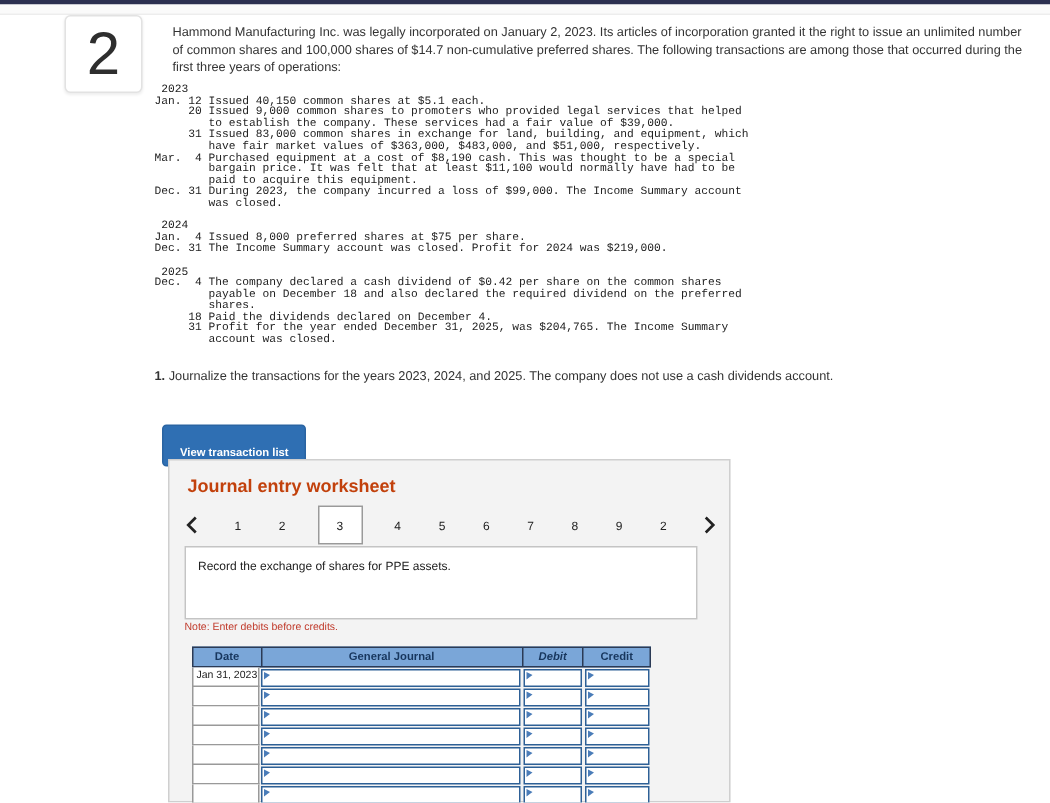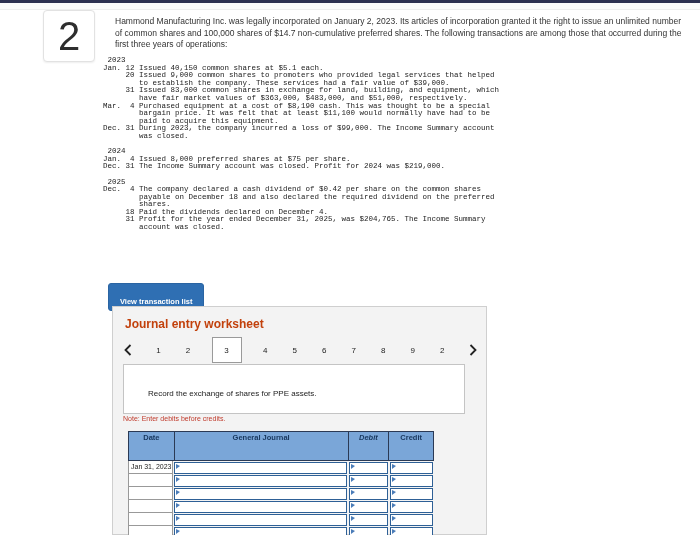--- a/index.html
+++ b/index.html
@@ -34,27 +34,27 @@
   .panel-title { position:absolute; left:12px; top:10px; font-size:12px; font-weight:bold; color:#c2410c; }
 
   .pagination { position:absolute; left:8px; top:29px; width:359px; height:28px;
                 display:flex; justify-content:space-between; align-items:center; }
   .arrow { display:inline-flex; align-items:center; justify-content:center; width:14px; height:16px; cursor:pointer; }
   .page { font-size:8px; color:#222; text-align:center; min-width:12px; cursor:pointer; }
   .page.selected { background:#fff; border:1px solid #9a9a9a; width:30px; height:26px;
                    display:inline-flex; align-items:center; justify-content:center; }
 
   .instruction-box { position:absolute; left:10px; top:57px; width:342px; height:49px; background:#fff;
-                     border:1px solid #c4c4c4; padding:24px; font-size:8px; color:#222; }
+                     border:1px solid #c4c4c4; padding:8px; font-size:8px; color:#222; }
 
   .note { position:absolute; left:10px; top:108px; font-size:7px; color:#c03a2b; }
 
   .journal-table { position:absolute; left:15px; top:124px; width:306px; }
   .t-row { display:flex; height:13px; }
-  .t-row.header { height:30px; border:1px solid #2b3a55; background:#7aa6d8; }
+  .t-row.header { height:14px; border:1px solid #2b3a55; background:#7aa6d8; }
   .h-cell { font-size:7.5px; font-weight:bold; color:#17365d; text-align:center; line-height:12px;
             border-left:1px solid #2b3a55; overflow:hidden; }
   .h-cell:first-child { border-left:none; }
   .c-date { width:45px; } .c-gj { width:175px; } .c-debit { width:41px;font-style:italic; } .c-credit { width:45px; }
   .d-date { background:#fff; border-left:1px solid #999; border-right:1px solid #999; border-bottom:1px solid #999;
             font-size:7px; color:#222; padding:2px 0 0 2px; line-height:8px; overflow:hidden; }
   .d-cell { padding:1px 1px 0 1px; }
   .ibox { position:relative; width:100%; height:100%; background:#fff; border:1px solid #2e6096; }
   .marker { position:absolute; left:1px; top:1px; width:0; height:0;
             border-left:4px solid #4a7cb8; border-top:2px solid transparent; border-bottom:3px solid transparent; }
@@ -90,20 +90,21 @@
 
  2025
 Dec.  4 The company declared a cash dividend of $0.42 per share on the common shares
         payable on December 18 and also declared the required dividend on the preferred
         shares.
      18 Paid the dividends declared on December 4.
      31 Profit for the year ended December 31, 2025, was $204,765. The Income Summary
         account was closed.</pre>
 
   <div class="required">
+    <div class="required-item"><span class="req-num">1.</span> <span>Journalize the transactions for the years 2023, 2024, and 2025. The company does not use a cash dividends account.</span></div>
   </div>
 
   <button class="btn">View transaction list</button>
 
   <div class="panel">
     <div class="panel-title">Journal entry worksheet</div>
 
     <div class="pagination">
       <span class="arrow">
           <svg width="8" height="12" viewBox="0 0 8 12">

